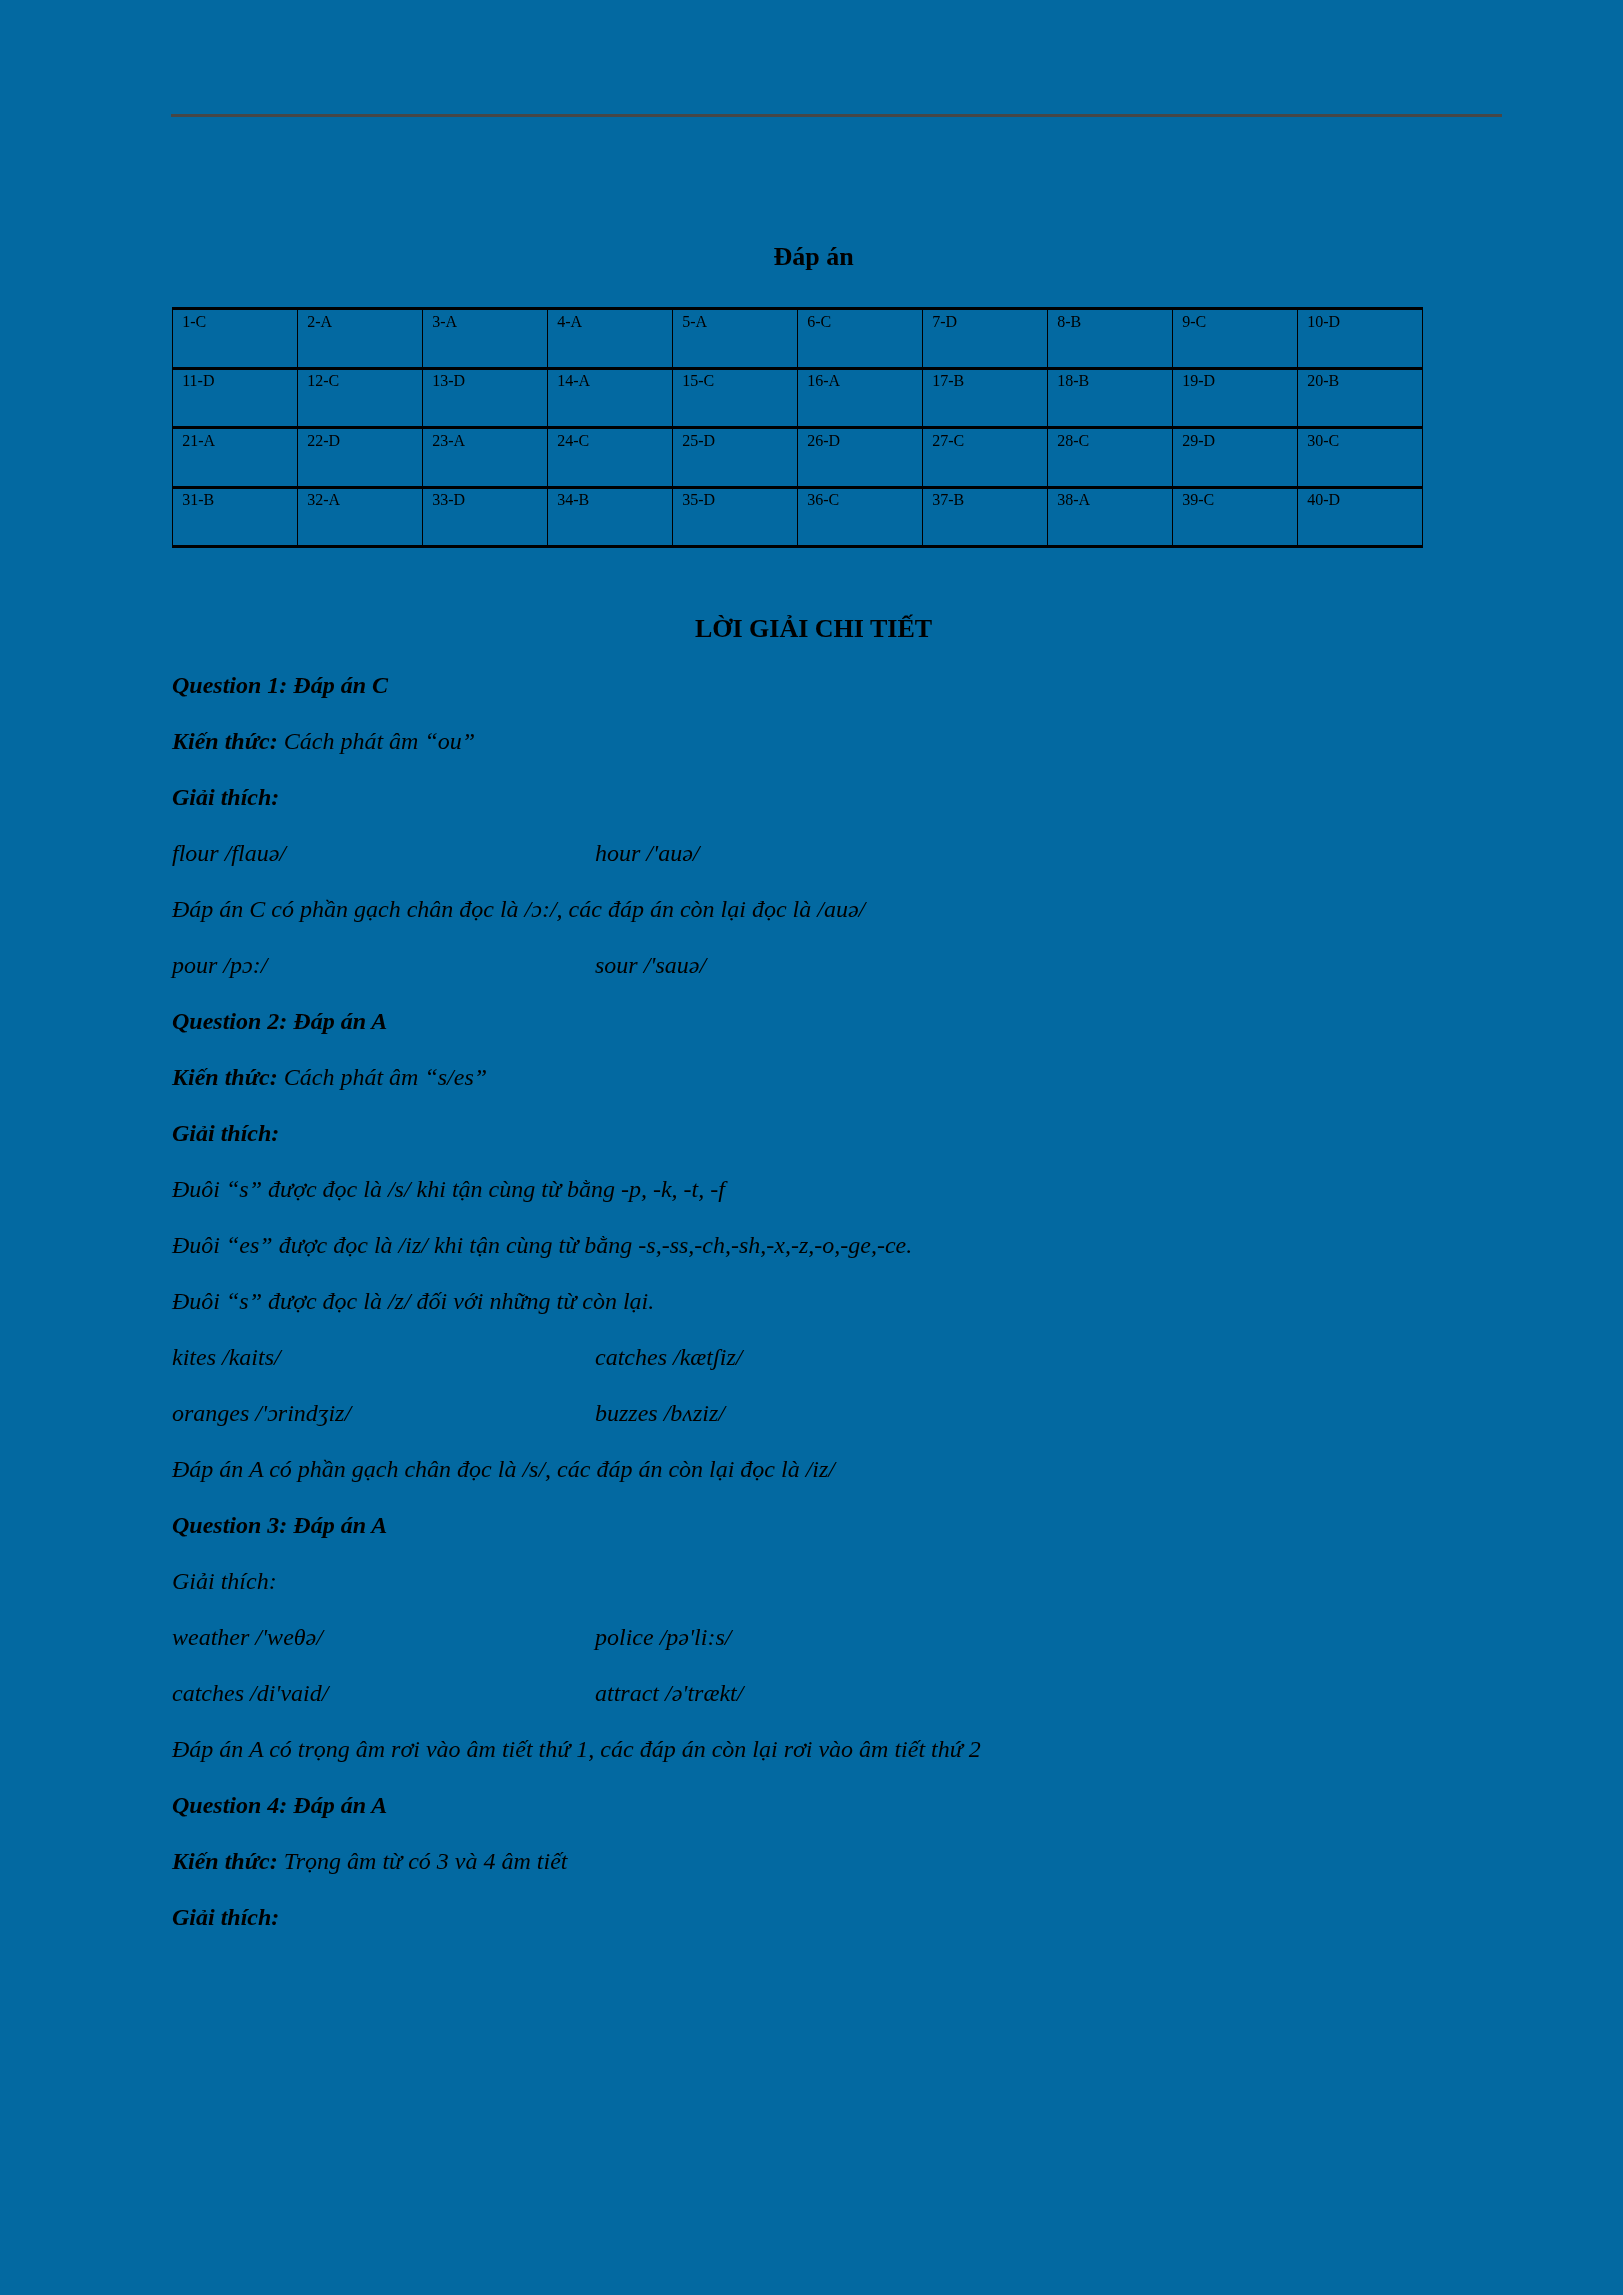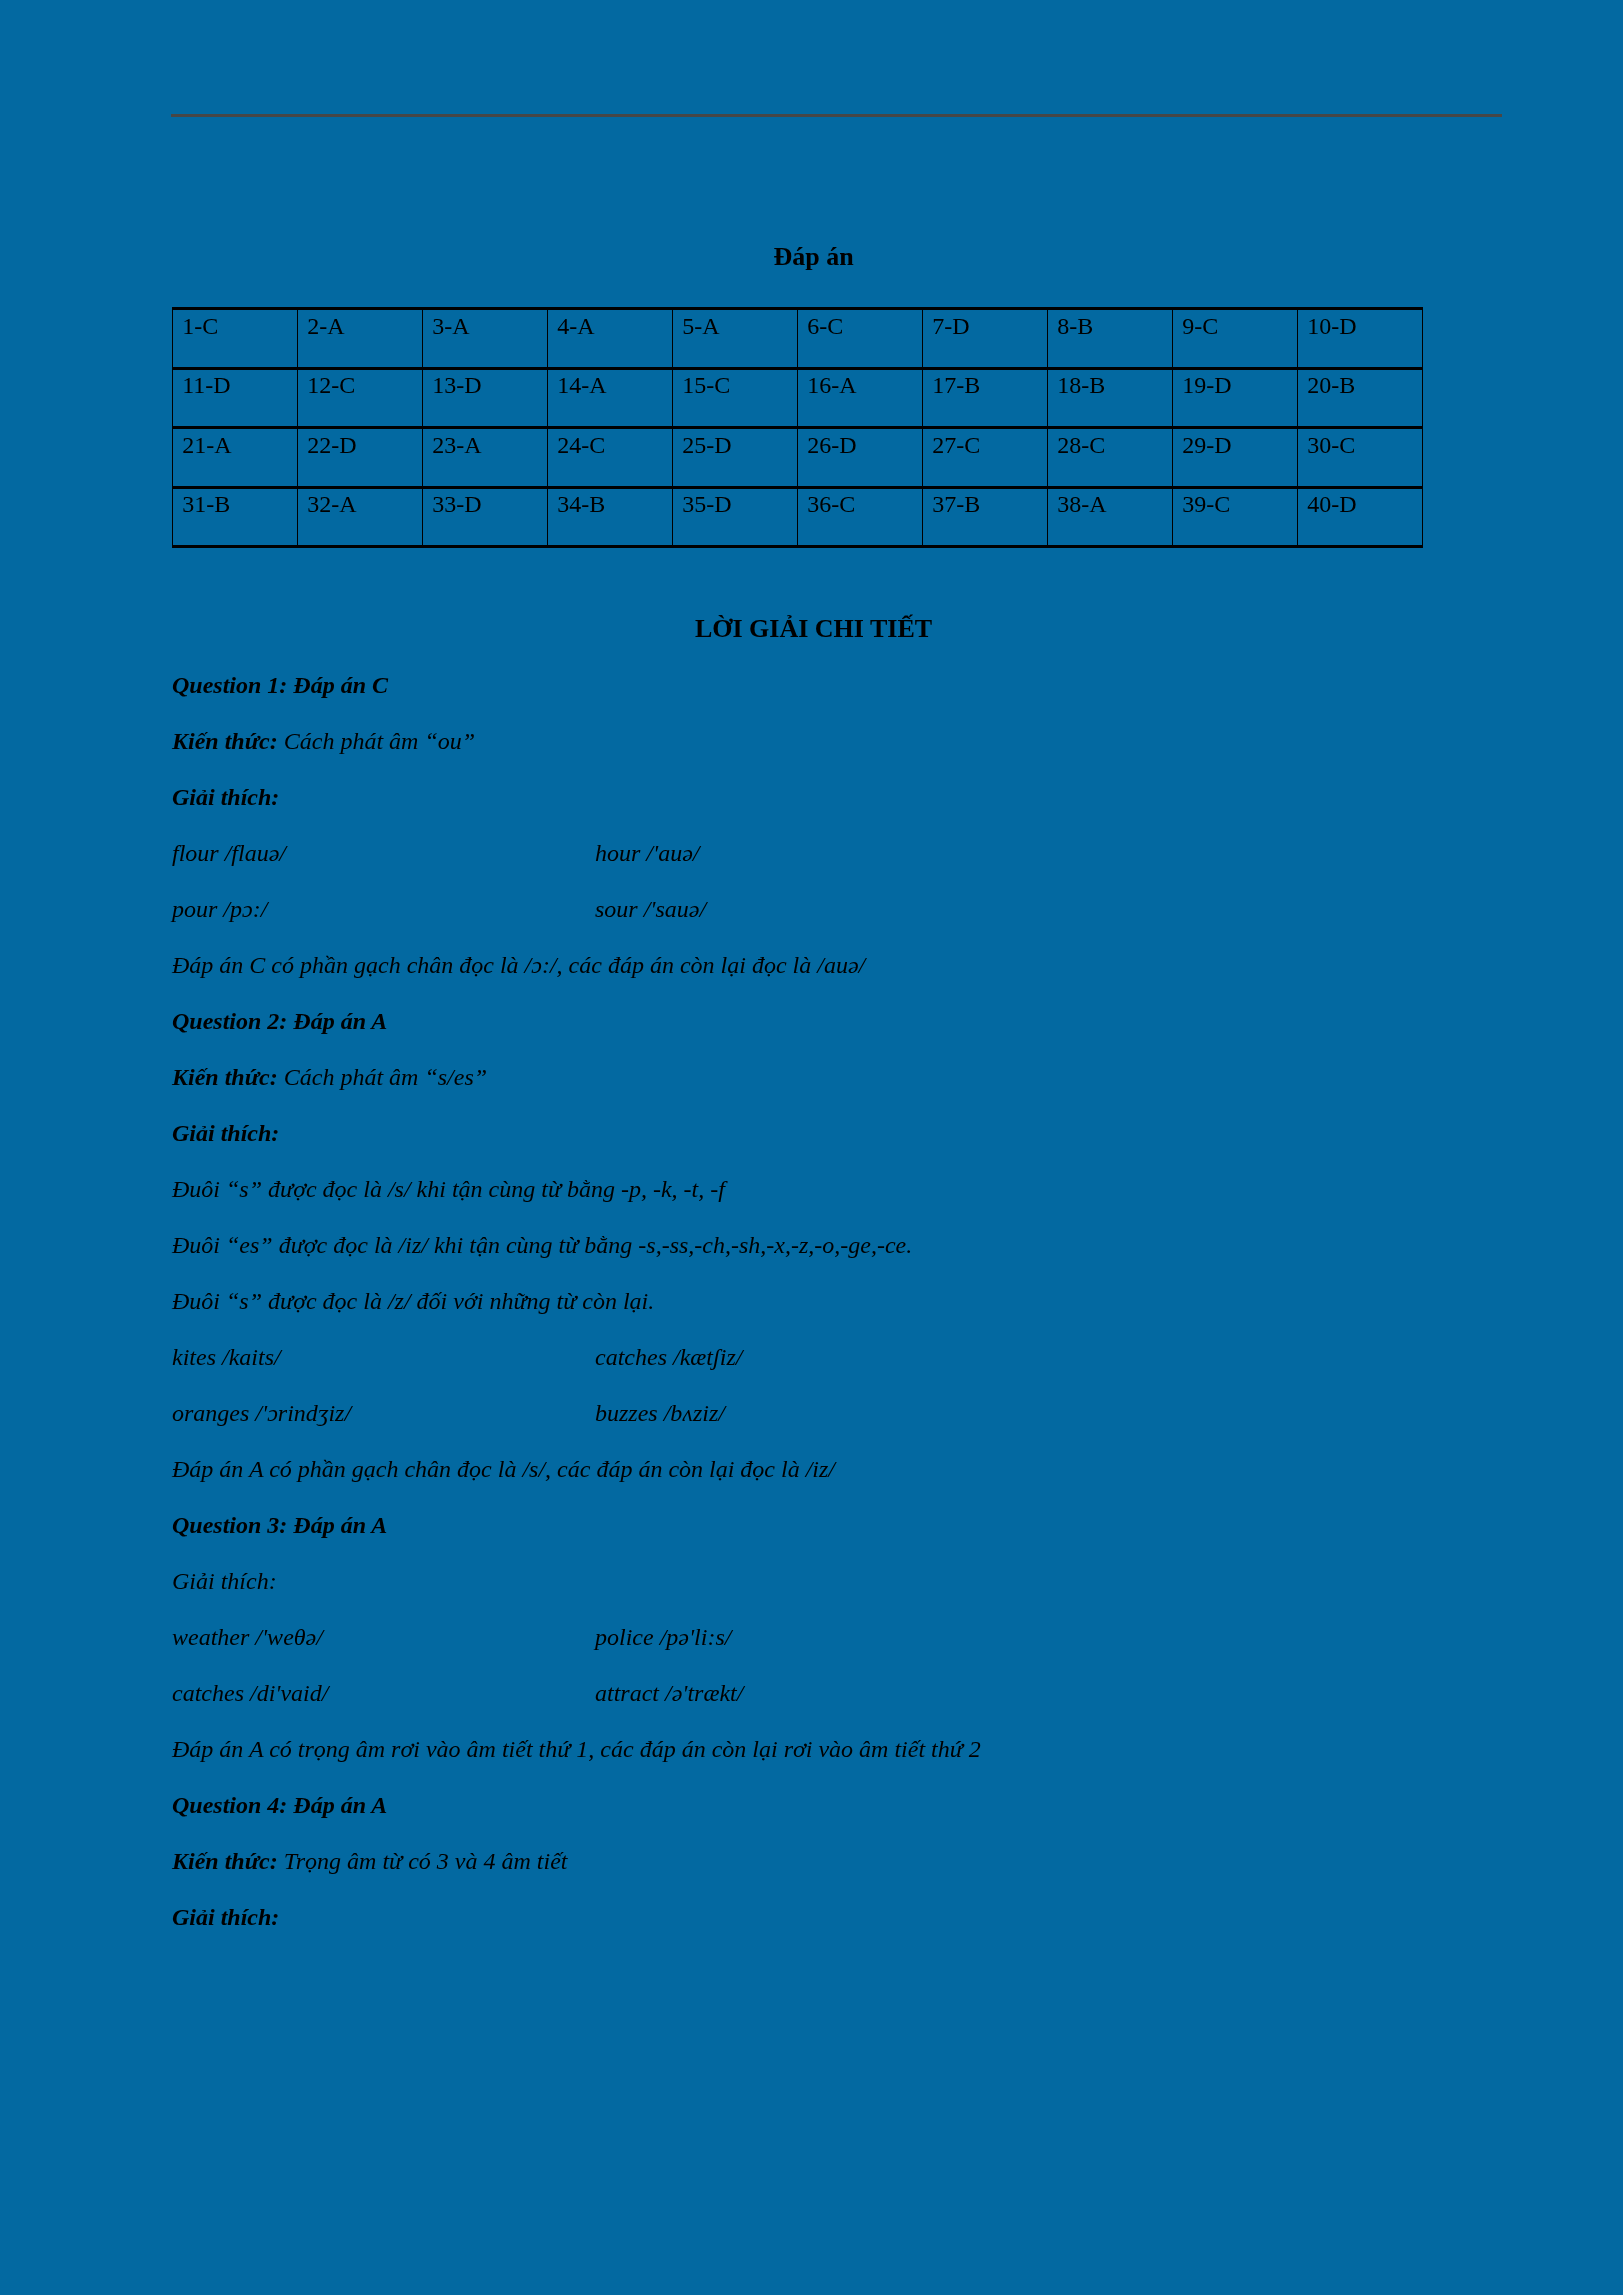--- a/index.html
+++ b/index.html
@@ -27,21 +27,21 @@
     table-layout:fixed;
     width:1251px;
     margin-top:35px;
   }
   table.answers td{
     border:solid #000;
     border-width:3.3px 1.3px;
     height:54px;
     vertical-align:top;
     padding:2.6px 0 0 9.2px;
-    font-size:24px;
+    font-size:16px;
   }
   .solutions-heading{
     margin:65px 0 0 0;
     font-size:26px;line-height:31px;font-weight:bold;text-align:center;
   }
   .questions{margin-top:13px;}
   .qline{
     font-size:24px;
     line-height:56px;
     white-space:nowrap;
@@ -113,25 +113,25 @@
     <div class="solutions-heading">LỜI GIẢI CHI TIẾT</div>
     <div class="questions">
         <div>
           <div class="qline bold">Question 1: Đáp án C</div>
           <div class="qline"><span class="bold">Kiến thức:</span><span> Cách phát âm “ou”</span></div>
           <div class="qline bold">Giải thích:</div>
           <div class="qline pair">
             <span class="left">flour /flauə/</span>
             <span class="right">hour /'auə/</span>
           </div>
+          <div class="qline">Đáp án C có phần gạch chân đọc là /ɔ:/, các đáp án còn lại đọc là /auə/</div>
           <div class="qline pair">
             <span class="left">pour /pɔ:/</span>
             <span class="right">sour /'sauə/</span>
           </div>
-          <div class="qline">Đáp án C có phần gạch chân đọc là /ɔ:/, các đáp án còn lại đọc là /auə/</div>
         </div>
         <div>
           <div class="qline bold">Question 2: Đáp án A</div>
           <div class="qline"><span class="bold">Kiến thức:</span><span> Cách phát âm “s/es”</span></div>
           <div class="qline bold">Giải thích:</div>
           <div class="qline">Đuôi “s” được đọc là /s/ khi tận cùng từ bằng -p, -k, -t, -f</div>
           <div class="qline">Đuôi “es” được đọc là /iz/ khi tận cùng từ bằng -s,-ss,-ch,-sh,-x,-z,-o,-ge,-ce.</div>
           <div class="qline">Đuôi “s” được đọc là /z/ đối với những từ còn lại.</div>
           <div class="qline pair">
             <span class="left">kites /kaits/</span>

